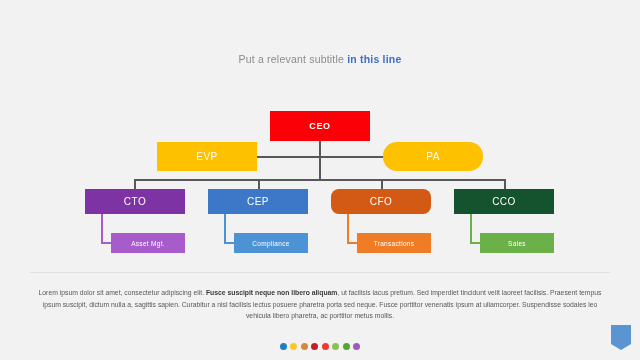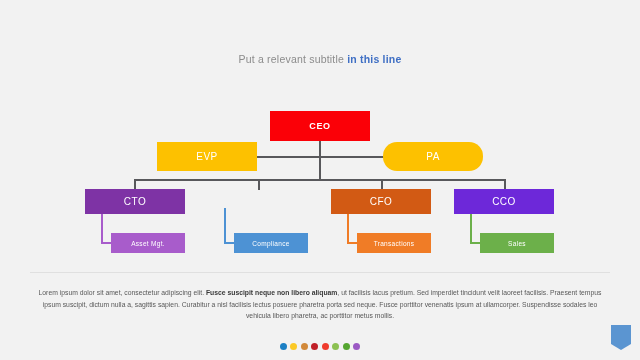--- a/index.html
+++ b/index.html
@@ -174,24 +174,27 @@
     <div class="node" style="left:157px; top:130px; width:100px; height:29px; background:#fdc100;">
       <span>EVP</span>
     </div>
     <div class="node" style="left:383px; top:130px; width:100px; height:29px; background:#fdc100;border-radius:14px;">
       <span>PA</span>
     </div>
 
     <div class="node" style="left:85px; top:177px; width:100px; height:25px; background:#7e33a5;text-align:center;">
       <span>CTO</span>
     </div>
-    <div class="node" style="left:331px; top:177px; width:100px; height:25px; background:#d25a14;">
+    <div class="node" style="left:208px; top:177px; width:100px; height:25px; background:#3d78c8;">
+      <span>CEP</span>
+    </div>
+    <div class="node" style="left:331px; top:177px; width:100px; height:25px; background:#d25a14;border-radius:8px;">
       <span>CFO</span>
     </div>
-    <div class="node" style="left:454px; top:177px; width:100px; height:25px; background:#6d28d9;">
+    <div class="node" style="left:454px; top:177px; width:100px; height:25px; background:#14532d;">
       <span>CCO</span>
     </div>
 
     <div class="node leaf" style="left:111px; top:221px; width:74px; height:20px; background:#a85ccb;">
       <span>Asset Mgt.</span>
     </div>
     <div class="node leaf" style="left:234px; top:221px; width:74px; height:20px; background:#4d92d4;">
       <span>Compliance</span>
     </div>
     <div class="node leaf" style="left:357px; top:221px; width:74px; height:20px; background:#f07c26;">

